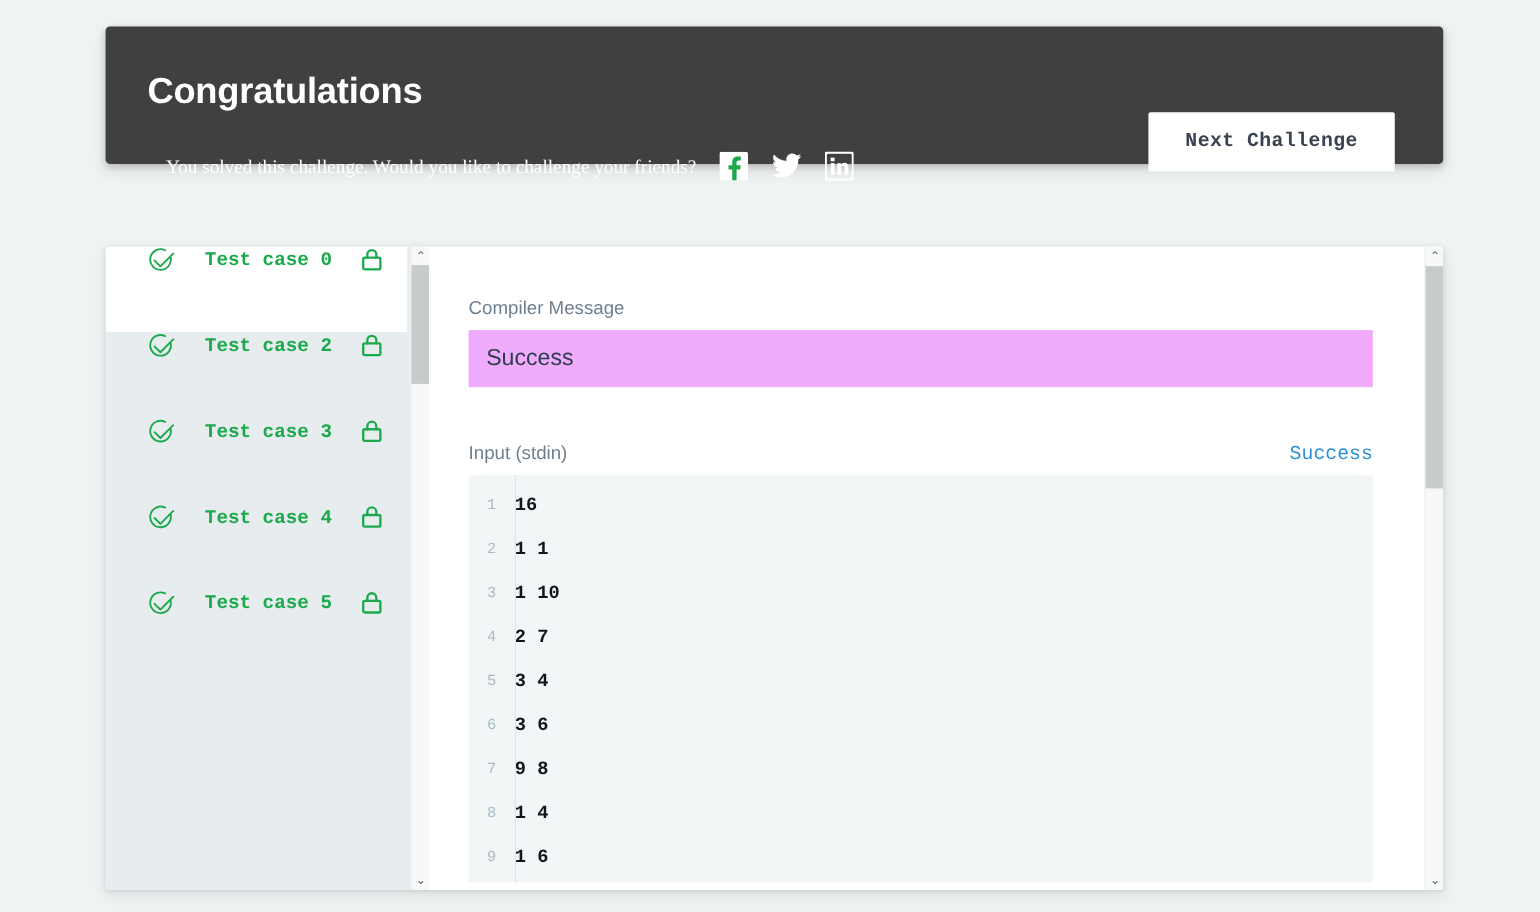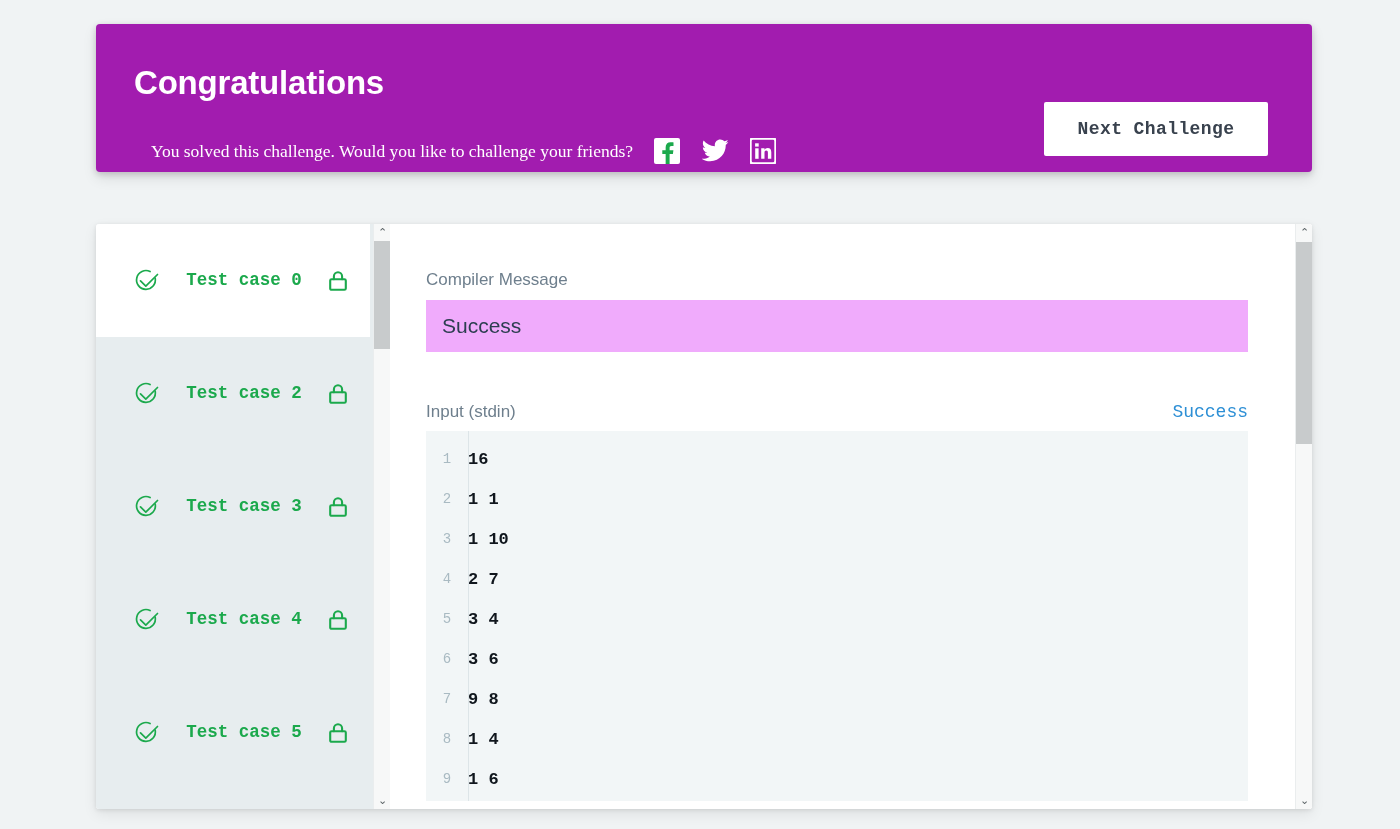--- a/index.html
+++ b/index.html
@@ -11,22 +11,22 @@
     background: #F0F3F4;
     font-family: "Liberation Sans", sans-serif;
   }
 
   
   .banner {
     position: absolute;
     left: 96px;
     top: 24px;
     width: 1216px;
-    height: 148px;
-    background: #a21caf;
+    height: 125px;
+    background: #404040;
     border-radius: 4px;
     box-shadow: 0 2px 6px rgba(0,0,0,0.16), 0 6px 14px rgba(0,0,0,0.10);
   }
   .banner-inner {
     position: relative;
     width: 100%;
     height: 100%;
     padding: 0 38px;
   }
   .banner-title {
@@ -109,23 +109,22 @@
     overflow: hidden;
   }
   .testcase-scroll {
     position: absolute;
     inset: 0;
     right: 20px;
     overflow: hidden;
   }
   .testcase {
     position: relative;
-    height: 113px;
-    display: flex;
-    align-items: center;
+    height: 78px;
+    display: flex;
     justify-content: space-between;
     padding: 0 22px 0 38px;
     background: #E7EDEF;
     cursor: pointer;
   }
   .testcase.selected {
     background: #ffffff;
   }
   .testcase-label {
     flex: 1;

